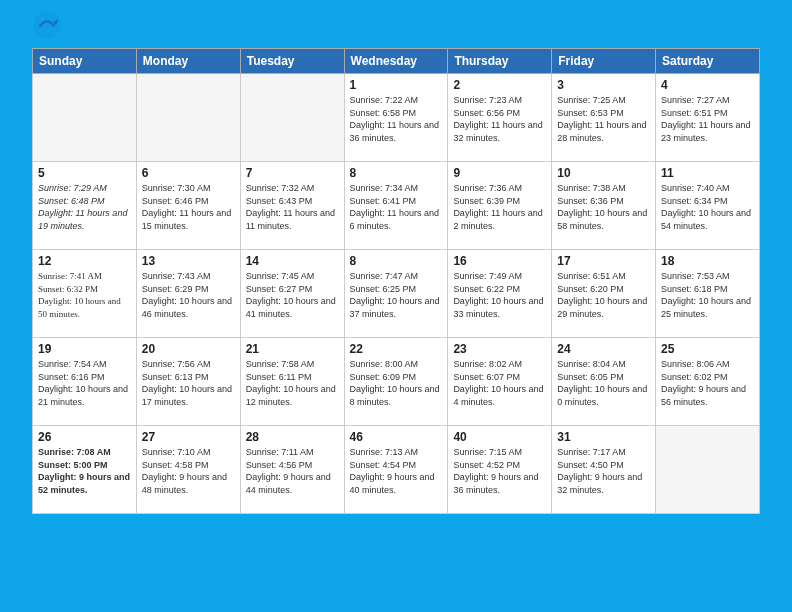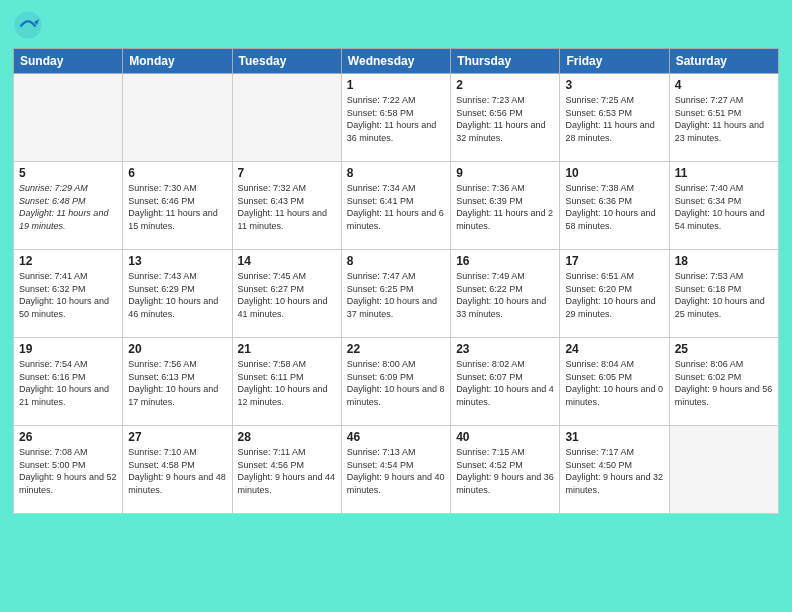--- a/index.html
+++ b/index.html
@@ -6,22 +6,22 @@
     body {
       font-family: Arial, sans-serif;
       background: #fff;
       width: 792px;
       height: 612px;
       overflow: hidden;
     }
     .page {
       width: 792px;
       height: 612px;
-      padding: 10px 13px;
-      background: #5eead4;
+      padding: 10px 32px;
+      background: #0ea5e9;
     }
     .header {
       display: flex;
       justify-content: space-between;
       align-items: flex-start;
       margin-bottom: 8px;
     }
     .logo {
       display: flex;
       align-items: center;
@@ -203,21 +203,21 @@
           <td>
             <div class="day-number">11</div>
             <div class="day-detail" style="white-space: pre-line;">Sunrise: 7:40 AM
 Sunset: 6:34 PM
 Daylight: 10 hours and 54 minutes.</div>
           </td>
         </tr>
         <tr class="week-row">
           <td>
             <div class="day-number">12</div>
-            <div class="day-detail" style="white-space: pre-line;">Sunrise: 7:41 AM
+            <div class="day-detail" style="white-space: pre-line; font-family: Liberation Serif, serif;">Sunrise: 7:41 AM
 Sunset: 6:32 PM
 Daylight: 10 hours and 50 minutes.</div>
           </td>
           <td>
             <div class="day-number">13</div>
             <div class="day-detail" style="white-space: pre-line;">Sunrise: 7:43 AM
 Sunset: 6:29 PM
 Daylight: 10 hours and 46 minutes.</div>
           </td>
           <td>
@@ -291,21 +291,21 @@
           <td>
             <div class="day-number">25</div>
             <div class="day-detail" style="white-space: pre-line;">Sunrise: 8:06 AM
 Sunset: 6:02 PM
 Daylight: 9 hours and 56 minutes.</div>
           </td>
         </tr>
         <tr class="week-row">
           <td>
             <div class="day-number">26</div>
-            <div class="day-detail" style="white-space: pre-line;">Sunrise: 7:08 AM
+            <div class="day-detail" style="white-space: pre-line; font-weight: bold;">Sunrise: 7:08 AM
 Sunset: 5:00 PM
 Daylight: 9 hours and 52 minutes.</div>
           </td>
           <td>
             <div class="day-number">27</div>
             <div class="day-detail" style="white-space: pre-line;">Sunrise: 7:10 AM
 Sunset: 4:58 PM
 Daylight: 9 hours and 48 minutes.</div>
           </td>
           <td>

